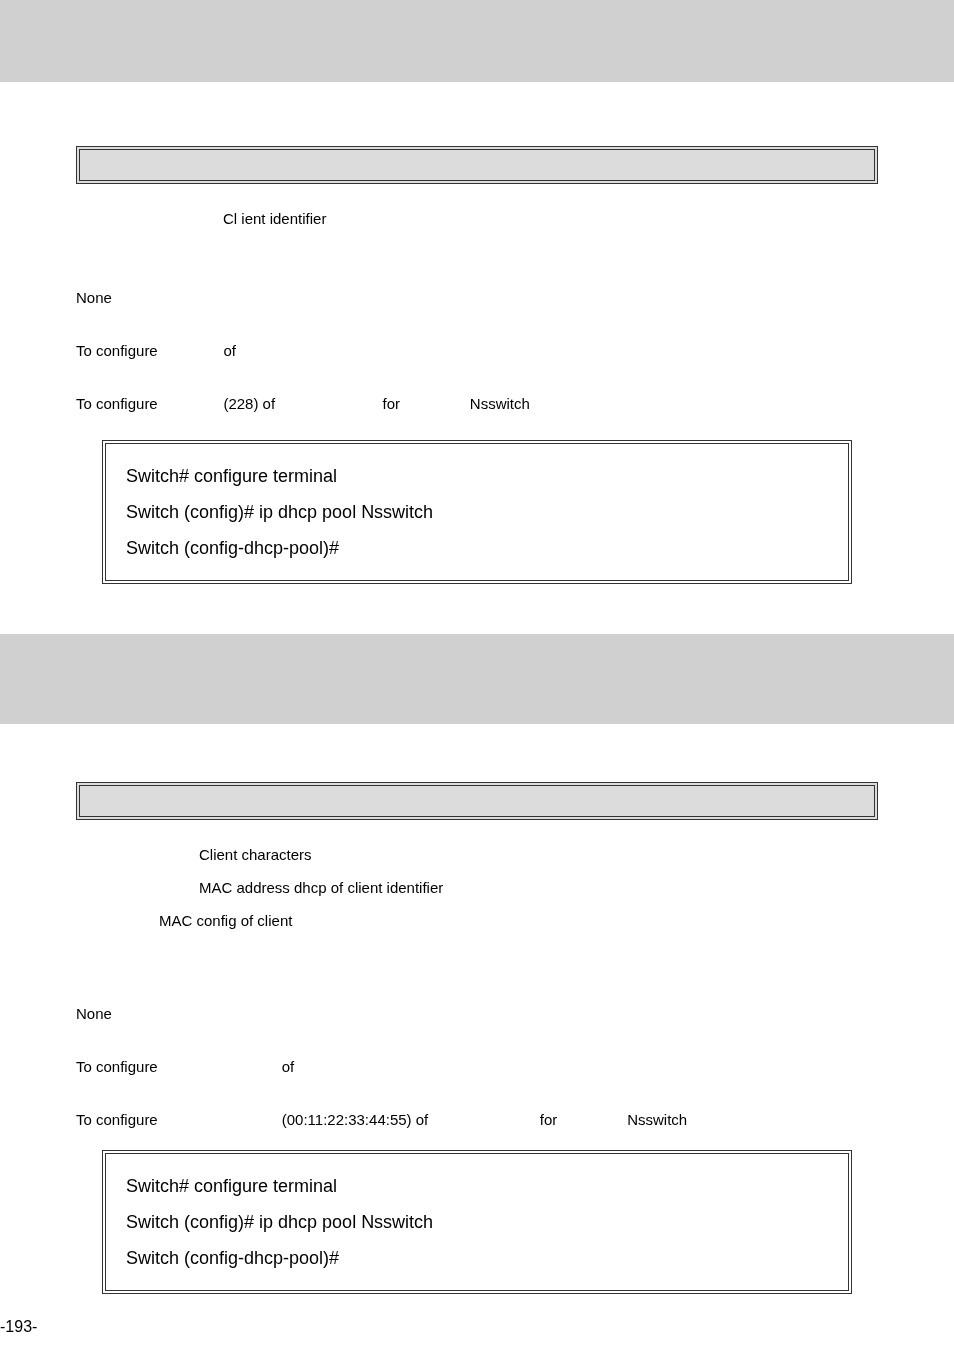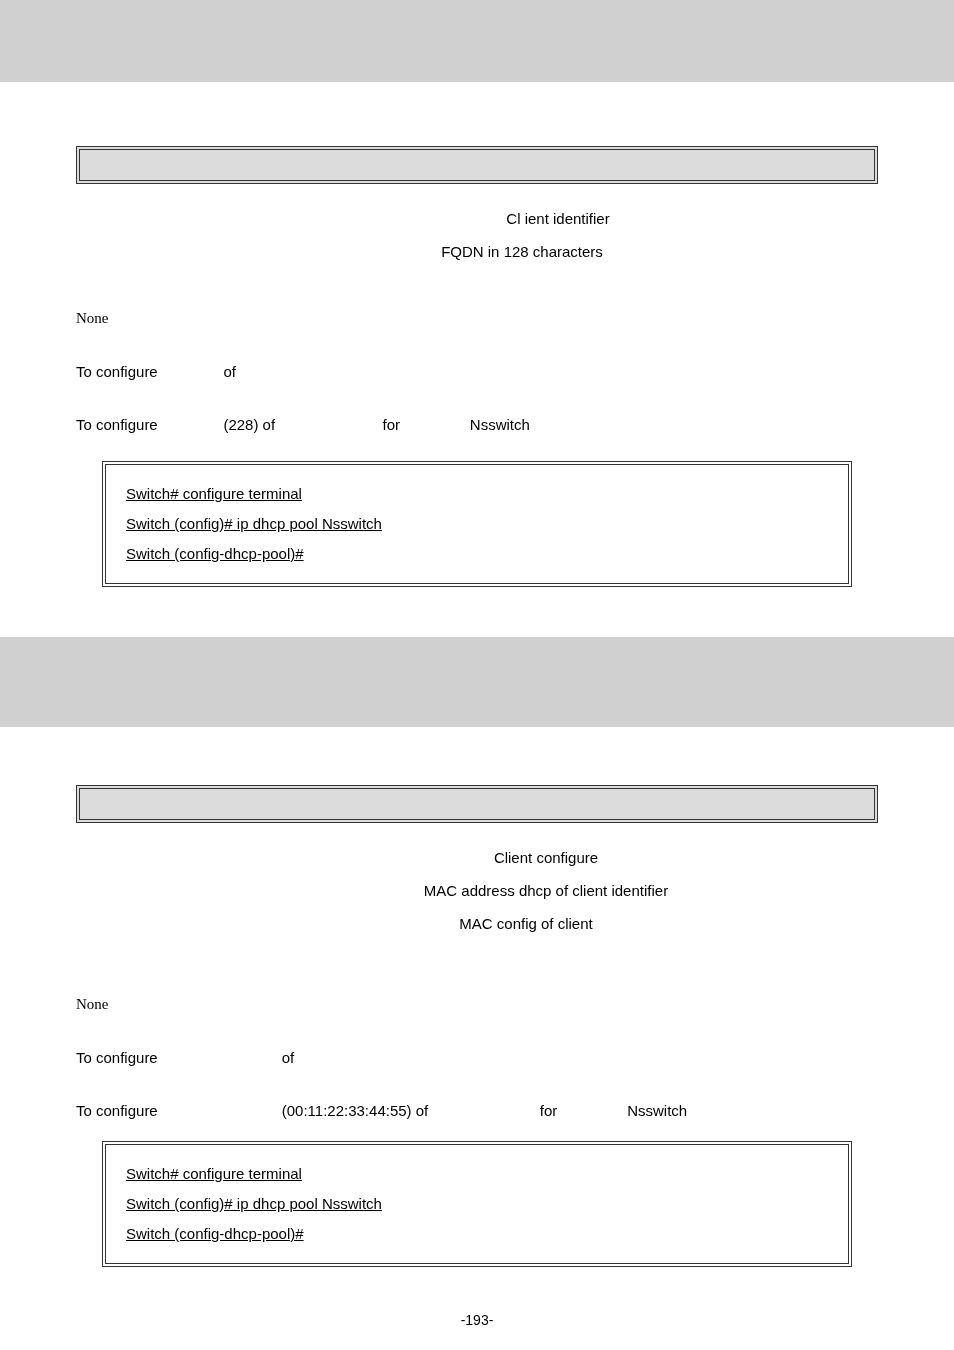--- a/index.html
+++ b/index.html
@@ -50,46 +50,43 @@
   }
   .mid-spacer {
     height: 58px;
   }
   .params {
     margin-top: 18px;
     line-height: 2.2;
   }
   .params .row {
     display: flex;
-    gap: 22px;
-    justify-content: center;
+    gap: 7px;
   }
   .params .pad1 { width: 140px; }
   .params .pad2 { width: 106px; }
   .params .pad3 { width: 68px; }
   .section-gap {
     height: 30px;
   }
-  .default-block { margin-top: 12px; font-family: Liberation Serif, serif; }
+  .default-block { margin-top: 24px; }
   .mode-block { margin-top: 36px; }
   .ex-block1 { margin-top: 36px; }
   .code-box {
     margin: 28px 26px 0 26px;
     border: 4px double #333;
     padding: 14px 20px 14px 20px;
-    font-size: 15px;
+    font-size: 18px;
     line-height: 2.0;
-    text-decoration: underline;
   }
   .pagefoot {
     position: absolute;
-    bottom: 22px;
+    bottom: 14px;
     width: 100%;
-    text-align: center;
-    font-size: 14px;
+    font-size: 16px;
   }
   .line {
     display: flex;
     flex-wrap: wrap;
     gap: 12px;
     align-items: baseline;
   }
   .seg { white-space: pre; }
 </style>
 </head>
@@ -103,24 +100,20 @@
 
     <div class="narrow-box spaced"></div>
 
     <div class="params">
       <div class="row">
         <span class="pad1"></span>
         <span>Cl ient identifier</span>
       </div>
       <div class="row">
         <span class="pad2"></span>
-      </div>
-      <div class="row">
-        <span class="pad3"></span>
-        <span>FQDN in 128 characters</span>
       </div>
     </div>
 
     <div class="section-gap"></div>
 
     <div class="default-block">
       <span>None</span>
     </div>
 
     <div class="mode-block line">
@@ -150,21 +143,21 @@
   <div class="mid-band"></div>
 
   <div class="content">
 
     <div class="mid-spacer"></div>
     <div class="narrow-box"></div>
 
     <div class="params">
       <div class="row">
         <span style="width:116px;"></span>
-        <span>Client configure</span>
+        <span>Client characters</span>
       </div>
       <div class="row">
         <span style="width:116px;"></span>
         <span>MAC address dhcp of client identifier</span>
       </div>
       <div class="row">
         <span style="width:76px;"></span>
         <span>MAC config of client</span>
       </div>
     </div>

